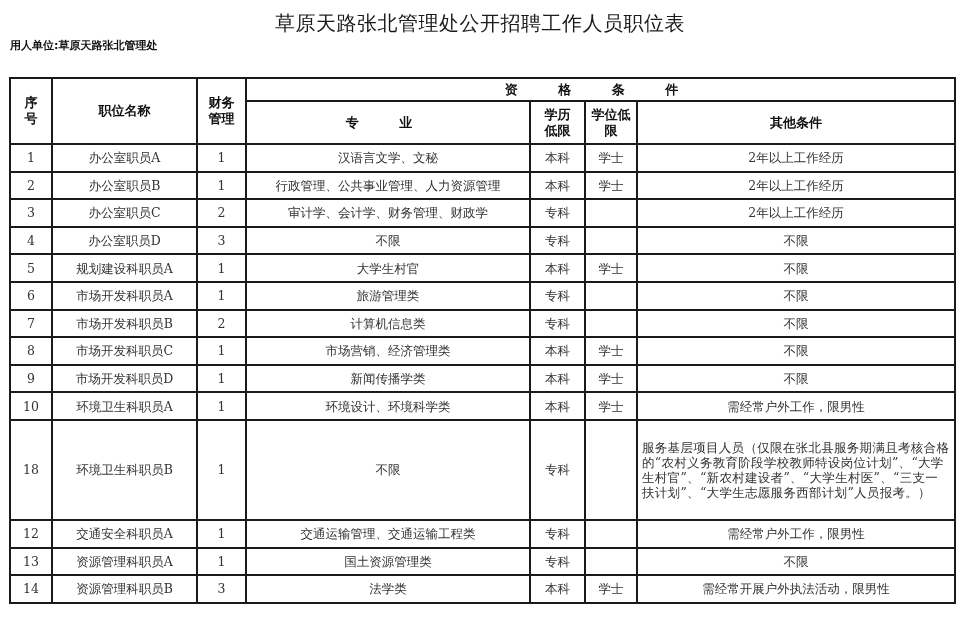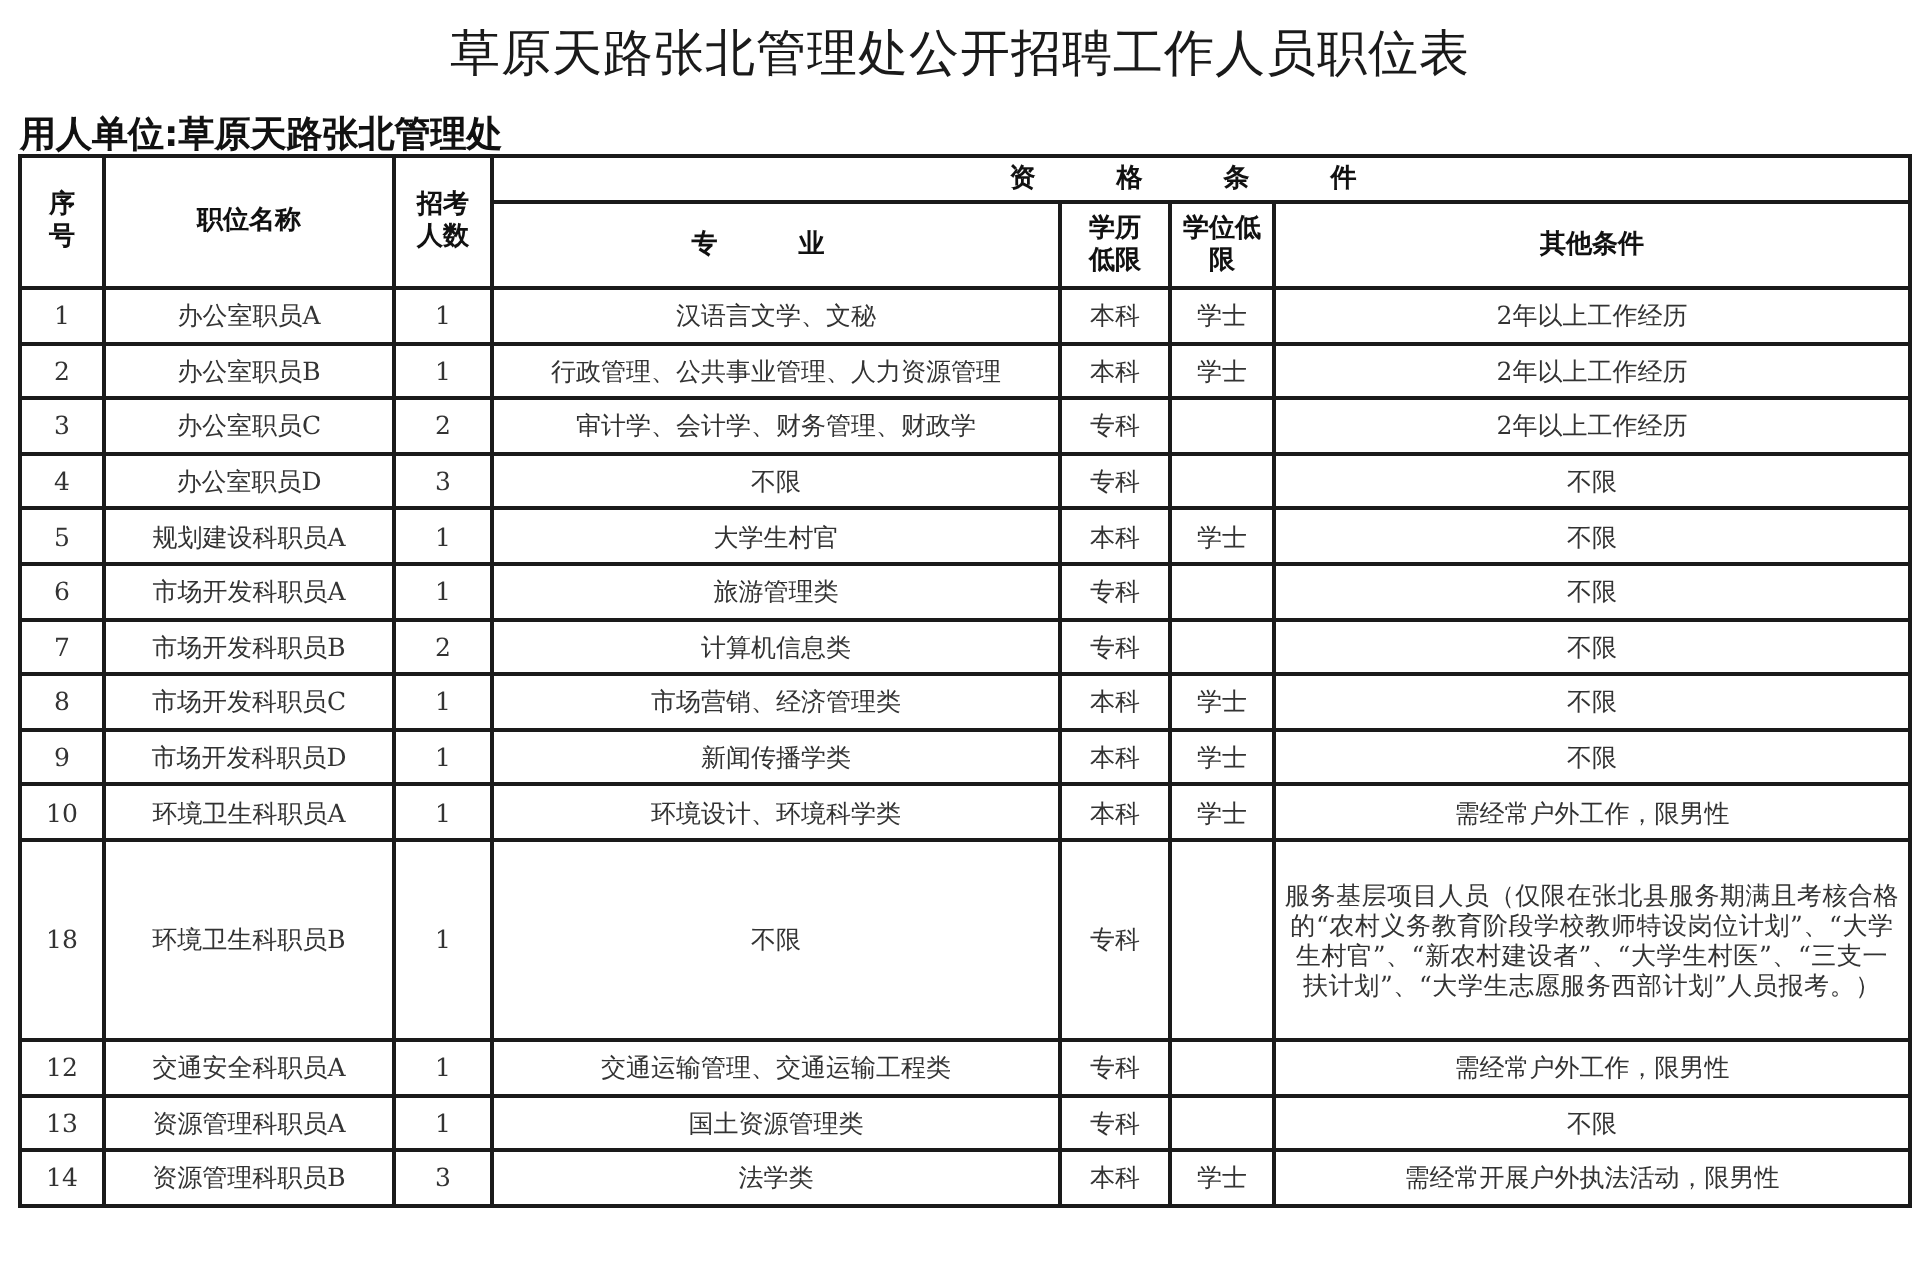--- a/index.html
+++ b/index.html
@@ -1,31 +1,31 @@
 <!DOCTYPE html>
 <html><head>
 <meta charset="utf-8">
 <style>
   html, body { margin: 0; padding: 0; background: #ffffff; }
   body { width: 960px; height: 636px; position: relative; overflow: hidden;
          font-family: "DejaVu Serif", "Liberation Serif", serif; color: #222; }
   .title { position: absolute; top: 10px; left: 0; width: 960px; text-align: center;
-           font-size: 25px; letter-spacing: 0.5px; color: #1a1a1a;
+           font-size: 20px; letter-spacing: 0.5px; color: #1a1a1a;
            font-family: "DejaVu Serif", serif; }
-  .unit { position: absolute; top: 55px; left: 10px; font-size: 18px; font-weight: bold;
+  .unit { position: absolute; top: 38px; left: 10px; font-size: 11px; font-weight: bold;
           font-family: "DejaVu Sans", sans-serif; color: #111; }
   table { position: absolute; top: 77px; left: 9px; border-collapse: collapse;
           width: 945px; table-layout: fixed; }
   td, th { border: 2px solid #1a1a1a; text-align: center; vertical-align: middle;
            padding: 0 2px; font-size: 12.5px; font-weight: normal; color: #333; }
   th { font-family: "DejaVu Sans", sans-serif; font-weight: bold; color: #111; font-size: 13px; line-height: 16px; margin-top: 20px; }
   tr.h1 th { height: 21px; }
   tr.h2 th { height: 41px; }
   tbody tr td { height: 25.6px; line-height: 15px; }
-  tbody tr.tall td { height: 94px; text-align: center; }
+  tbody tr.tall td { height: 94px; }
   td.note { text-align: left; padding: 2px 4px; line-height: 15px; letter-spacing: 0.3px; }
   .sp { letter-spacing: 18px; }
 </style>
 </head>
 <body>
 
 <div class="title">草原天路张北管理处公开招聘工作人员职位表</div>
 <div class="unit">用人单位:草原天路张北管理处</div>
 
 <table>
@@ -35,21 +35,21 @@
     <col style="width:49px">
     <col style="width:284px">
     <col style="width:55px">
     <col style="width:52px">
     <col style="width:318px">
   </colgroup>
   <thead>
     <tr class="h1">
       <th rowspan="2"><span style="display:inline-block;width:14px;word-break:break-all;">序号</span></th>
       <th rowspan="2">职位名称</th>
-      <th rowspan="2"><span style="display:inline-block;width:28px;word-break:break-all;">招考人数</span></th>
+      <th rowspan="2"><span style="display:inline-block;width:28px;word-break:break-all;">财务管理</span></th>
       <th colspan="4"><span class="sp">资  格  条  件</span></th>
     </tr>
     <tr class="h2">
       <th><span class="sp">专  业</span></th>
       <th><span style="display:inline-block;width:28px;word-break:break-all;">学历低限</span></th>
       <th><span style="display:inline-block;width:42px;word-break:break-all;">学位低限</span></th>
       <th>其他条件</th>
     </tr>
   </thead>
   <tbody id="rows">

